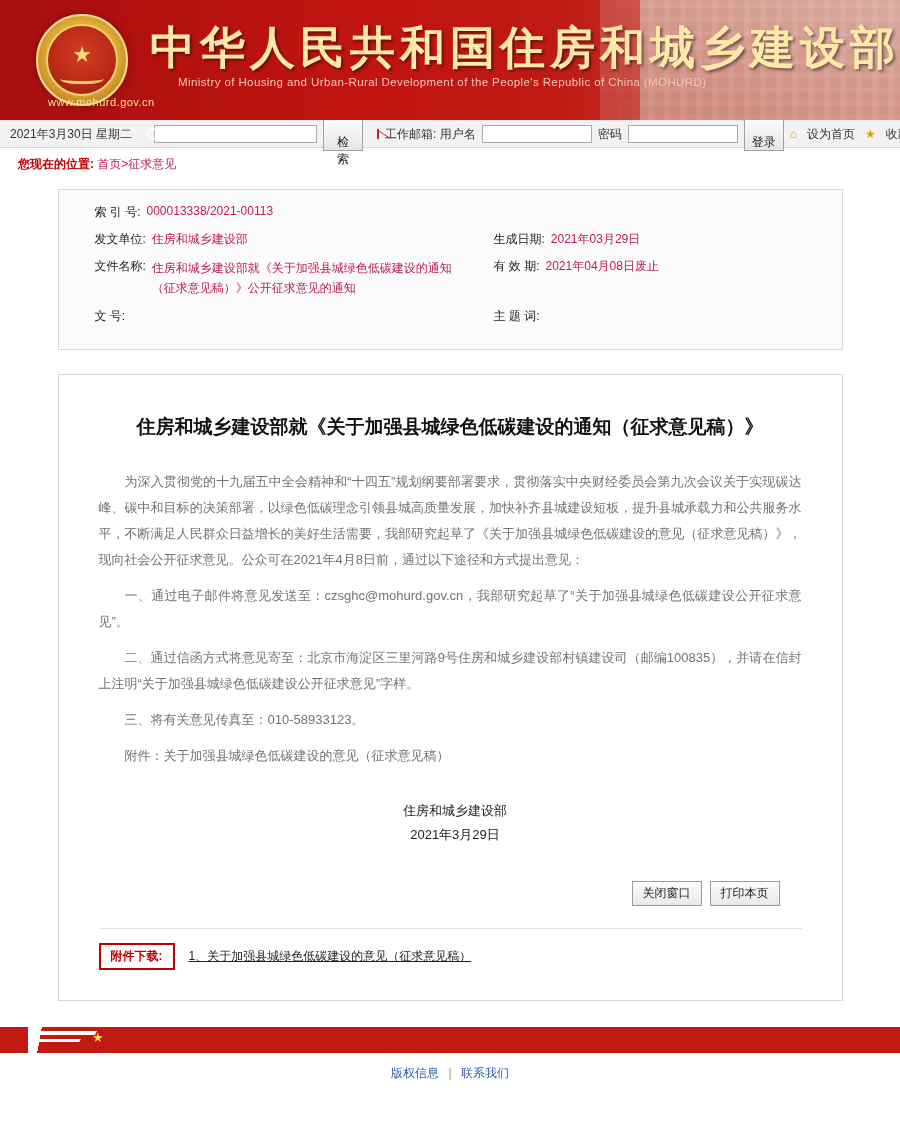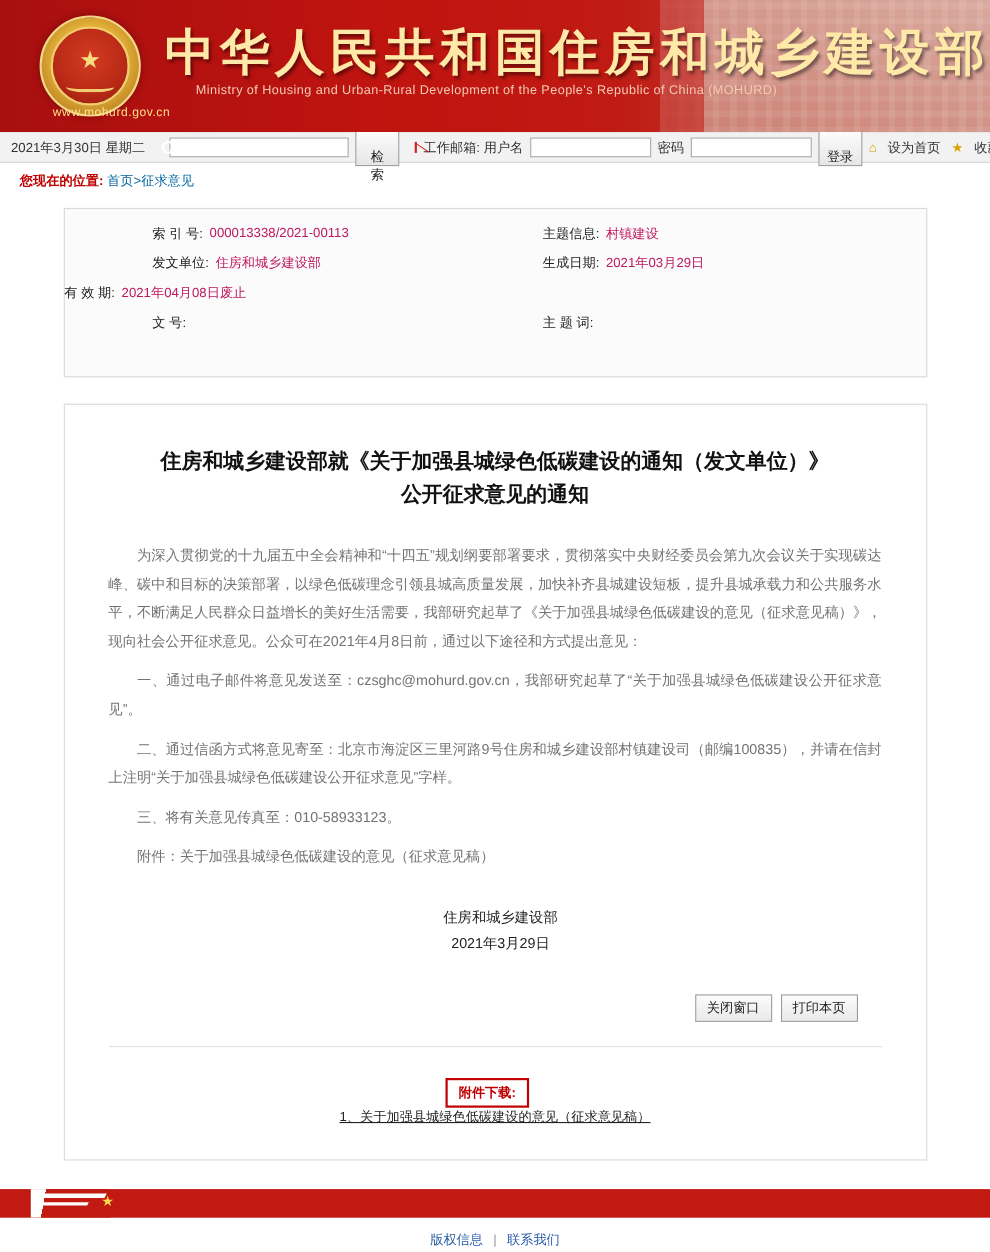--- a/index.html
+++ b/index.html
@@ -128,32 +128,32 @@
   .tb-right a { color:#333; text-decoration:none; }
   .home-ico { color:#d9a400; font-size:12px; }
   .star-ico { color:#d9a400; font-size:12px; }
   
   .crumb {
     padding:8px 0 6px 18px;
     font-size:12px;
     color:#c00000;
     font-weight:bold;
   }
-  .crumb span.path { color:#0369a1; font-weight:normal; }
+  .crumb span.path { color:#be185d; font-weight:normal; }
   .info-box {
     margin:10px auto 0 auto;
     width:785px;
     border:1px solid #d9d9d9;
     background:#fbfbfb;
     padding:14px 0 14px 0;
     min-height:154px;
   }
   .info-row { display:flex; margin-bottom:10px; }
   .info-cell { display:flex; font-size:12px; color:#222; }
-  .info-cell.left { width:435px; padding-left:80px; }
+  .info-cell.left { width:435px; padding-left:36px; }
   .info-cell.right { width:340px; }
   .lbl { color:#222; white-space:nowrap; margin-right:6px; }
   .val { color:#be185d; }
   .val.multi { line-height:20px; }
   
   .content-box {
     margin:24px auto 0 auto;
     width:785px;
     border:1px solid #d9d9d9;
     background:#fff;
@@ -191,22 +191,22 @@
   .sm-btn {
     border:1px solid #9b9b9b;
     background:linear-gradient(180deg,#fcfcfc,#e9e9e9);
     font-size:12px; padding:3px 10px; cursor:pointer;
     color:#222;
     font-family:"Liberation Sans",sans-serif;
   }
   .att-row {
     margin-top:22px;
     border-top:1px solid #e2e2e2;
-    padding-top:28px;
-    display:flex; align-items:center;flex-direction:column;
+    padding-top:14px;
+    display:flex; align-items:center;
   }
   .att-tag {
     border:2px solid #c00000;
     color:#c00000;
     font-weight:bold;
     font-size:12px;
     padding:3px 10px;
     margin-right:14px;
     white-space:nowrap;
   }
@@ -272,57 +272,56 @@
   <span>您现在的位置:</span>
   <span class="path">首页&gt;征求意见</span>
 </div>
 
 <div class="info-box">
   <div class="info-row">
     <div class="info-cell left">
         <span class="lbl">索 引 号:</span>
         <span class="val">000013338/2021-00113</span>
       </div>
-    <div class="info-cell right">
-        <span class="lbl">主题信息:</span>
-        <span class="val">村镇建设</span>
-      </div>
   </div>
   <div class="info-row">
     <div class="info-cell left">
         <span class="lbl">发文单位:</span>
         <span class="val">住房和城乡建设部</span>
       </div>
     <div class="info-cell right">
         <span class="lbl">生成日期:</span>
         <span class="val">2021年03月29日</span>
       </div>
   </div>
   <div class="info-row">
+    <div class="info-cell left" style="align-items:flex-start">
+        <span class="lbl">文件名称:</span>
+        <span class="val multi" style="max-width:300px">住房和城乡建设部就《关于加强县城绿色低碳建设的通知（征求意见稿）》公开征求意见的通知</span>
+      </div>
     <div class="info-cell right" style="align-items:flex-start">
         <span class="lbl">有 效 期:</span>
         <span class="val">2021年04月08日废止</span>
       </div>
   </div>
   <div class="info-row">
     <div class="info-cell left">
         <span class="lbl">文 号:</span>
         <span class="val"></span>
       </div>
     <div class="info-cell right">
         <span class="lbl">主 题 词:</span>
         <span class="val"></span>
       </div>
   </div>
 </div>
 
 <div class="content-box">
   <div class="doc-title">
-    <div>住房和城乡建设部就《关于加强县城绿色低碳建设的通知（发文单位）》</div>
-    <div>公开征求意见的通知</div>
+    <div>住房和城乡建设部就《关于加强县城绿色低碳建设的通知（征求意见稿）》</div>
   </div>
 
   <p class="doc-p">为深入贯彻党的十九届五中全会精神和“十四五”规划纲要部署要求，贯彻落实中央财经委员会第九次会议关于实现碳达峰、碳中和目标的决策部署，以绿色低碳理念引领县城高质量发展，加快补齐县城建设短板，提升县城承载力和公共服务水平，不断满足人民群众日益增长的美好生活需要，我部研究起草了《关于加强县城绿色低碳建设的意见（征求意见稿）》，现向社会公开征求意见。公众可在2021年4月8日前，通过以下途径和方式提出意见：</p>
   <p class="doc-p">一、通过电子邮件将意见发送至：czsghc@mohurd.gov.cn，我部研究起草了“关于加强县城绿色低碳建设公开征求意见”。</p>
   <p class="doc-p">二、通过信函方式将意见寄至：北京市海淀区三里河路9号住房和城乡建设部村镇建设司（邮编100835），并请在信封上注明“关于加强县城绿色低碳建设公开征求意见”字样。</p>
   <p class="doc-p">三、将有关意见传真至：010-58933123。</p>
   <p class="doc-p">附件：关于加强县城绿色低碳建设的意见（征求意见稿）</p>
 
   <div class="sign">
     <div>住房和城乡建设部</div>

